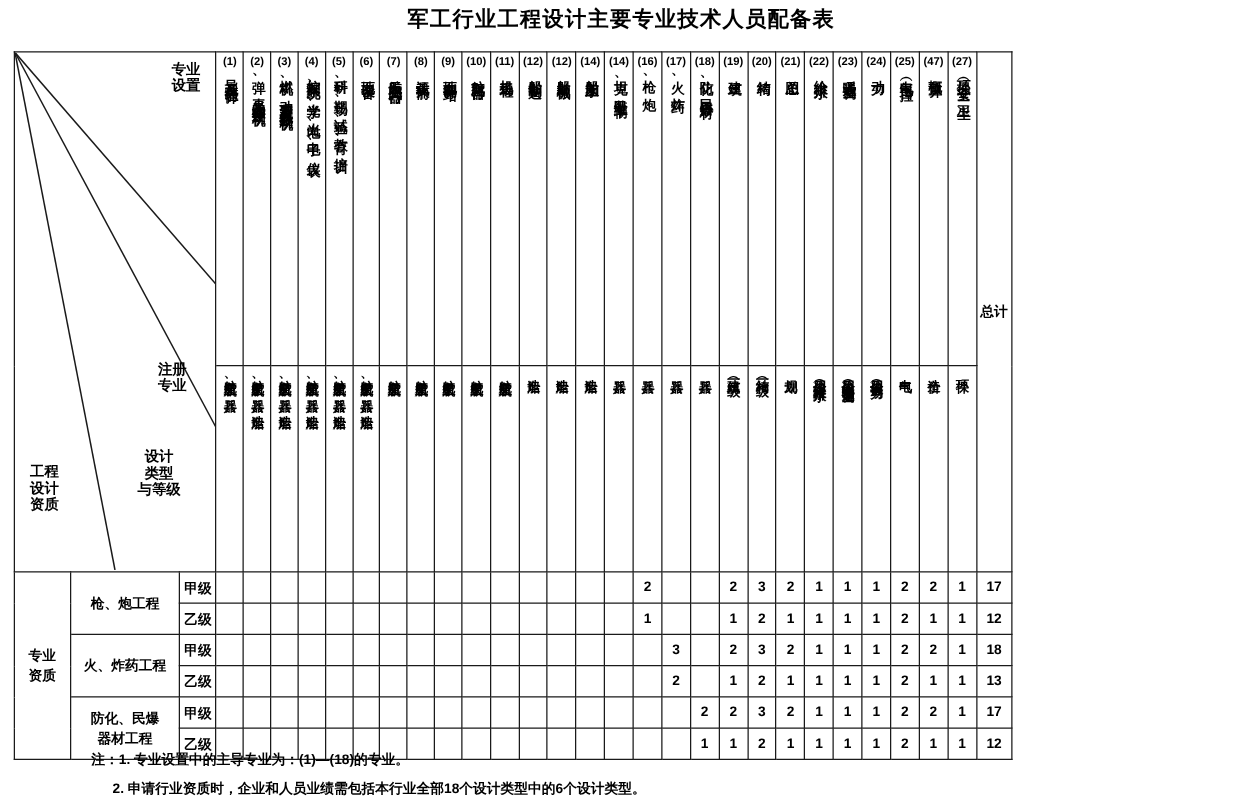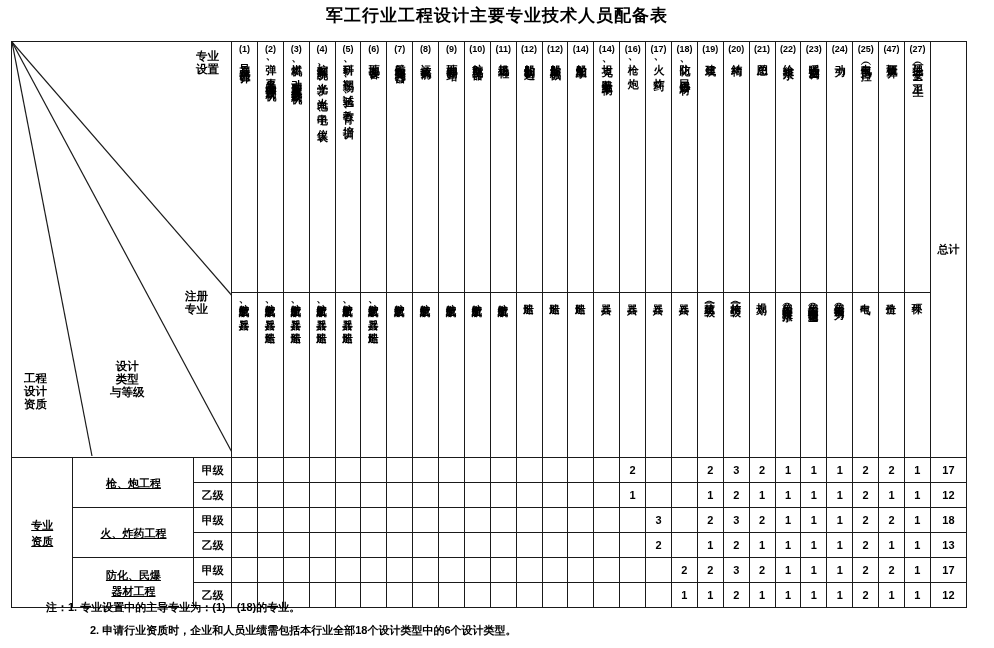--- a/index.html
+++ b/index.html
@@ -3,21 +3,21 @@
 <meta charset="utf-8">
 <style>
   html,body{margin:0;padding:0;}
   body{
     width:994px;height:648px;
     background:#ffffff;
     font-family:"Liberation Serif","DejaVu Serif",serif;
     color:#111;
     overflow:hidden;
   }
-  #root{position:relative;width:967px;height:648px;}
+  #root{position:relative;width:810px;height:648px;}
 
   .title{
     position:absolute;left:0;top:4px;width:994px;
     text-align:center;
     font-family:"Liberation Sans","DejaVu Sans",sans-serif;
     font-weight:bold;font-size:17px;letter-spacing:1px;
     color:#000;
   }
 
   table.main{
@@ -67,31 +67,31 @@
     font-size:11px;font-weight:bold;line-height:13px;
     letter-spacing:1.5px;
     white-space:nowrap;
   }
   .regcell .vtext{font-size:10.5px;letter-spacing:1px;line-height:12px;}
   .regwrap{
     height:100%;display:flex;align-items:flex-start;justify-content:center;
     padding-top:2px;box-sizing:border-box;
   }
   .totalhdr{font-size:12px;font-weight:bold;}
-  .rowlabel2{font-size:12.5px;font-weight:bold;line-height:16px;text-decoration:underline;}
+  .rowlabel2{font-size:12.5px;font-weight:bold;line-height:16px;}
   .grade{font-size:11.5px;font-weight:bold;}
   .num-cell{font-size:12px;font-weight:bold;font-family:"Liberation Sans","DejaVu Sans",sans-serif;}
 
   .notes{
     position:absolute;left:0;top:600px;width:994px;
     font-family:"Liberation Sans","DejaVu Sans",sans-serif;
     font-size:11px;font-weight:bold;color:#000;
   }
   .note-line{margin:0 0 8px 0;white-space:nowrap;}
-  .note1{padding-left:46px;}
+  .note1{padding-left:73px;}
   .note2{padding-left:90px;}
 </style>
 </head>
 <body>
 
 <div id="root">
 
   <div class="title">军工行业工程设计主要专业技术人员配备表</div>
 
   <table class="main">

